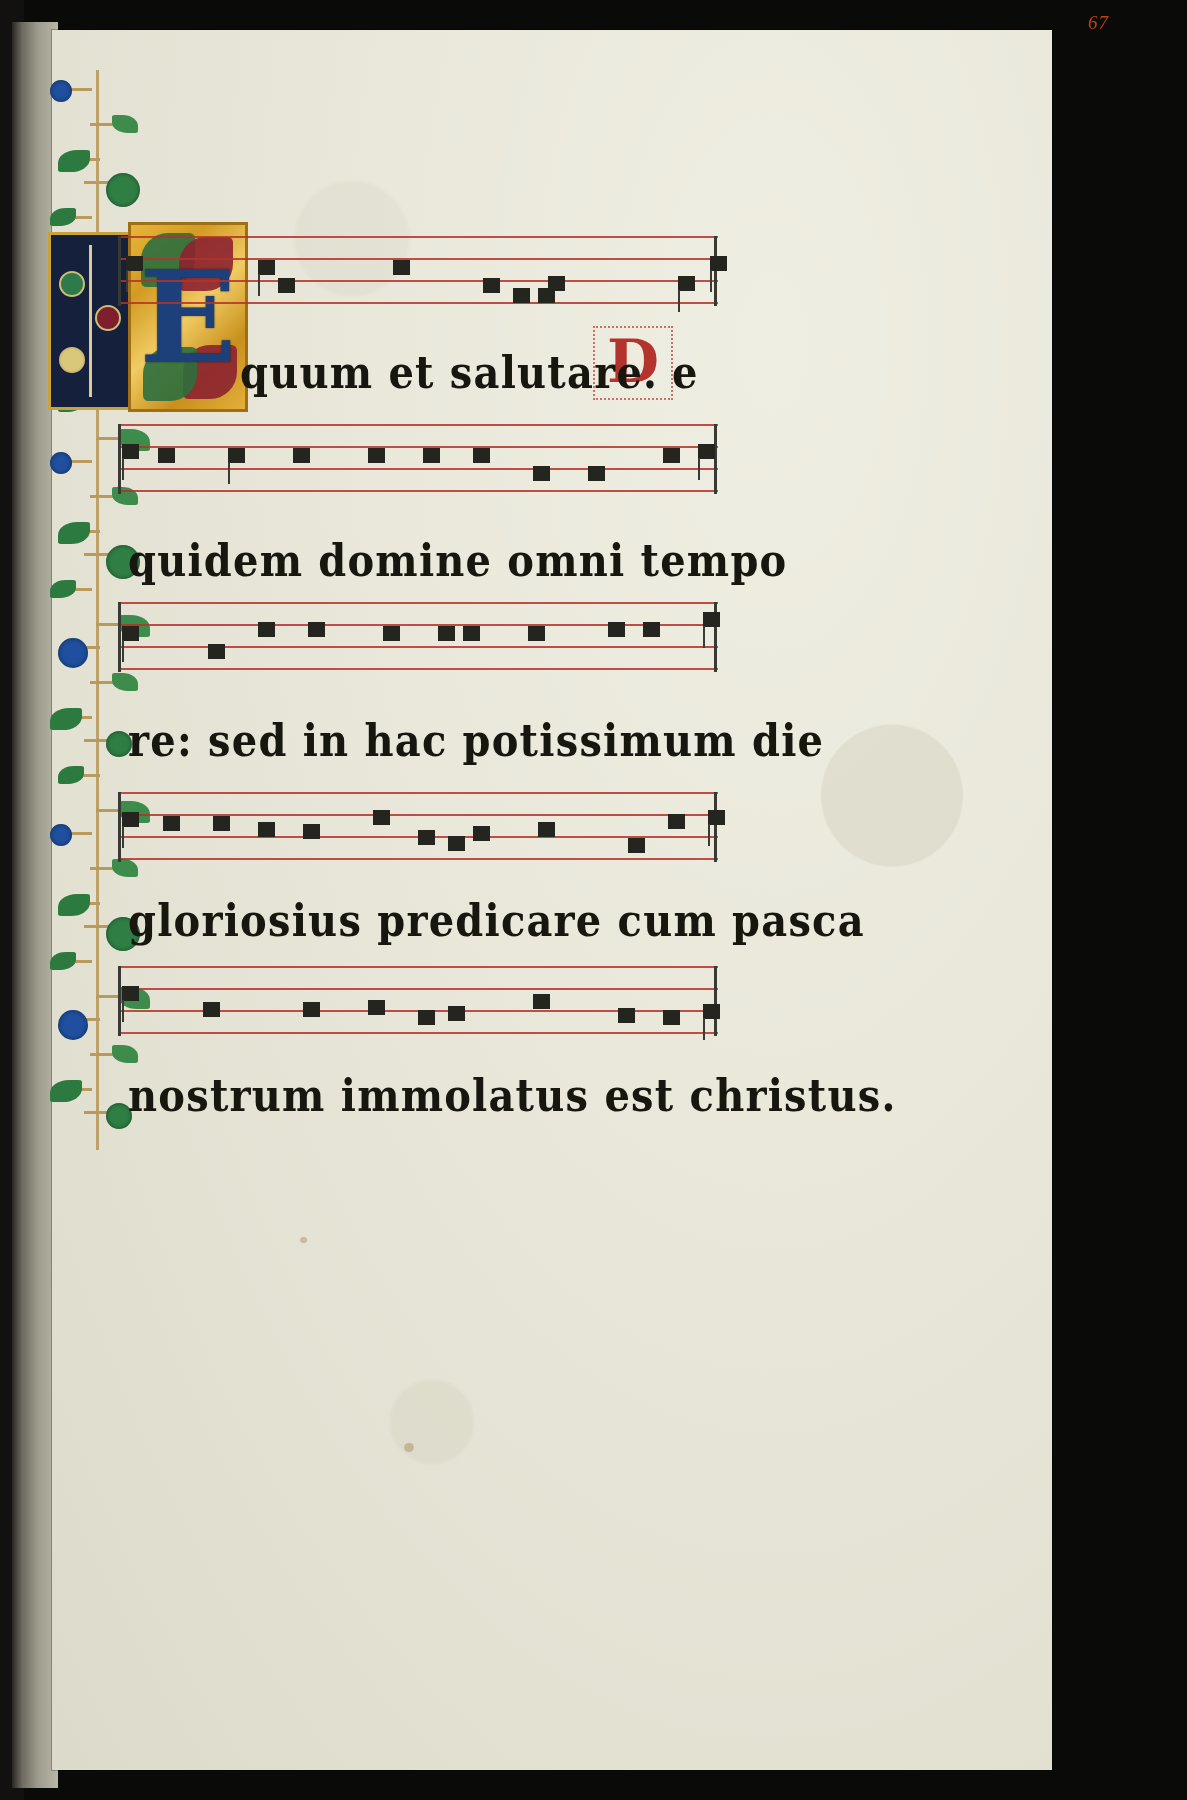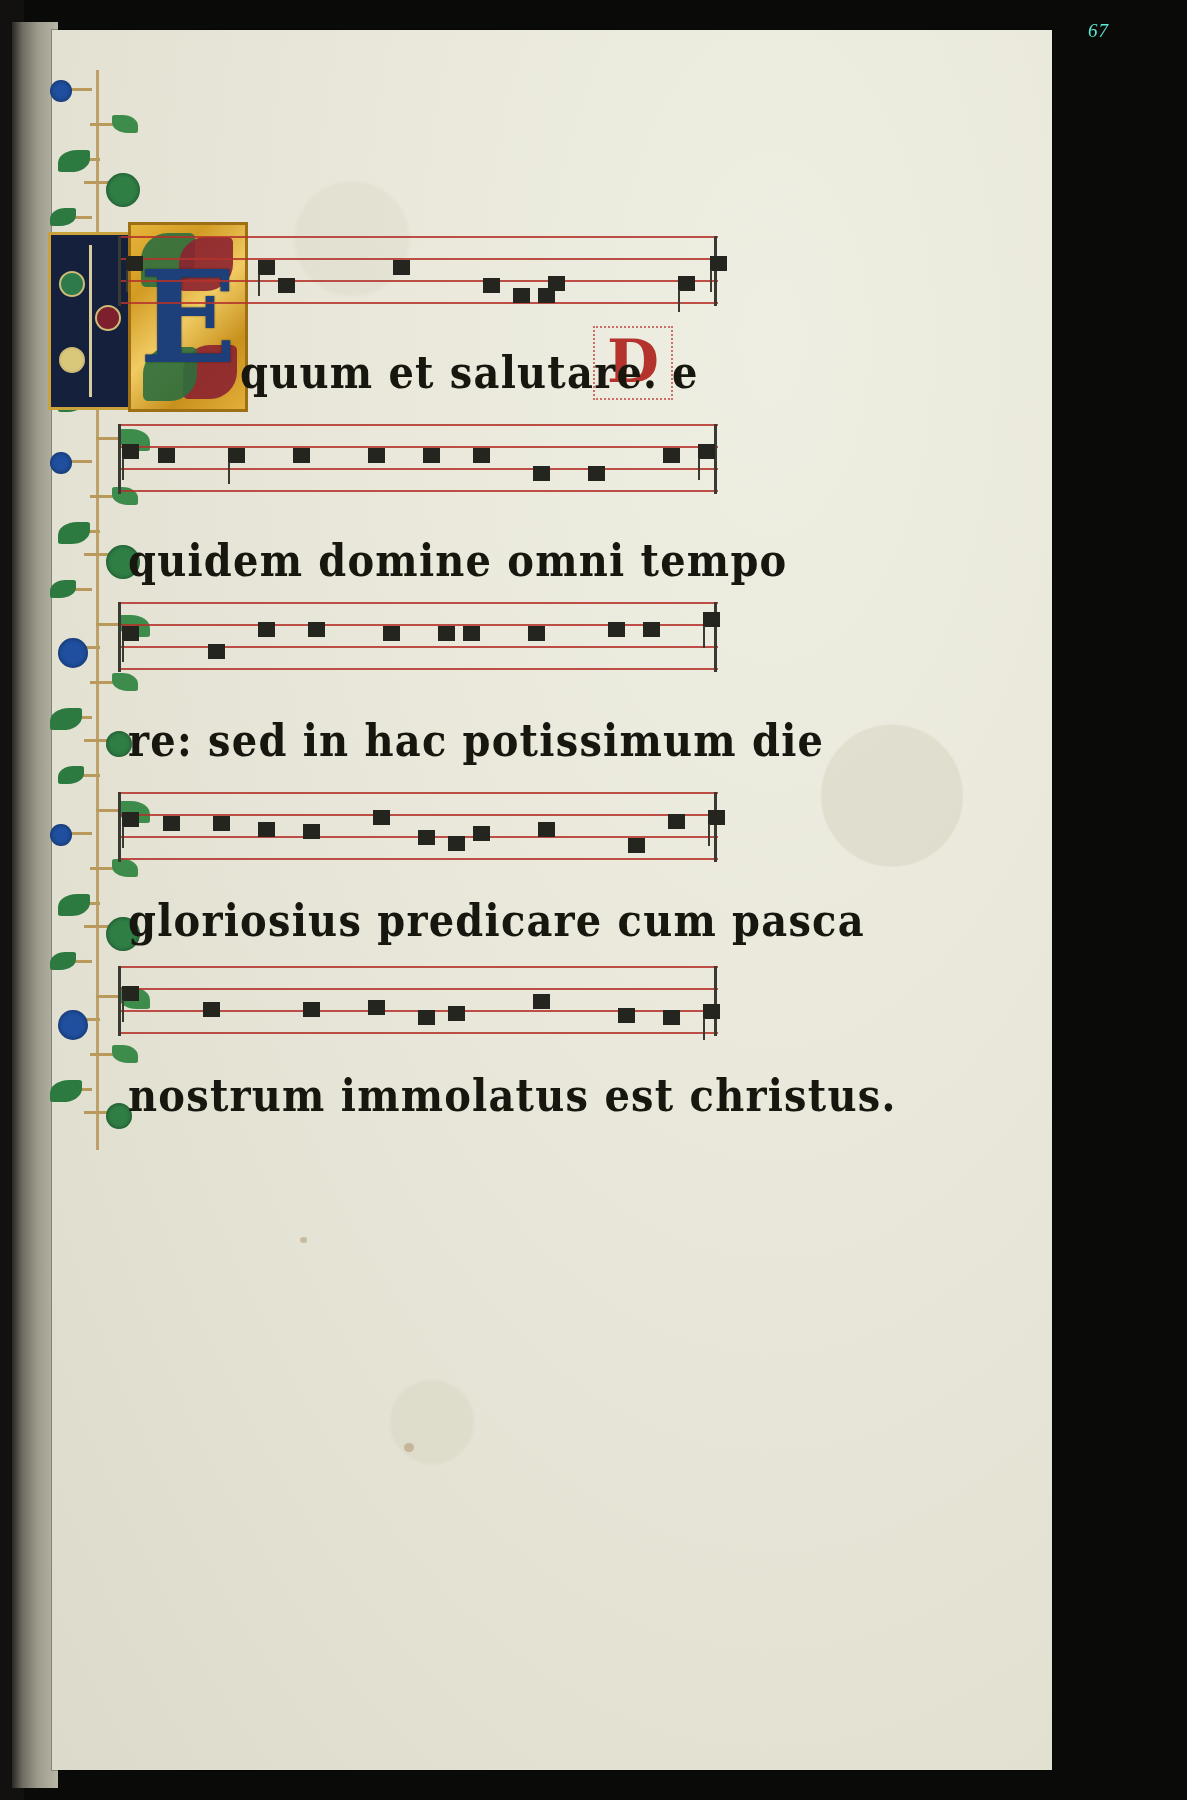--- a/index.html
+++ b/index.html
@@ -77,24 +77,24 @@
   .bg-bottom-dark {
     position: absolute;
     left: 0; top: 1770px; width: 1187px; height: 30px;
     background: #0a0a09;
   }
 
   
   .folio {
     position: absolute;
     right: 78px;
-    top: 20px;
+    top: 12px;
     font-family: "Liberation Serif", serif;
     font-size: 19px;
-    color: #5eead4;
+    color: #c2410c;
     font-style: italic;
     letter-spacing: 1px;
   }
 
   
   .staff {
     position: absolute;
     left: 118px;
     width: 600px;
   }

